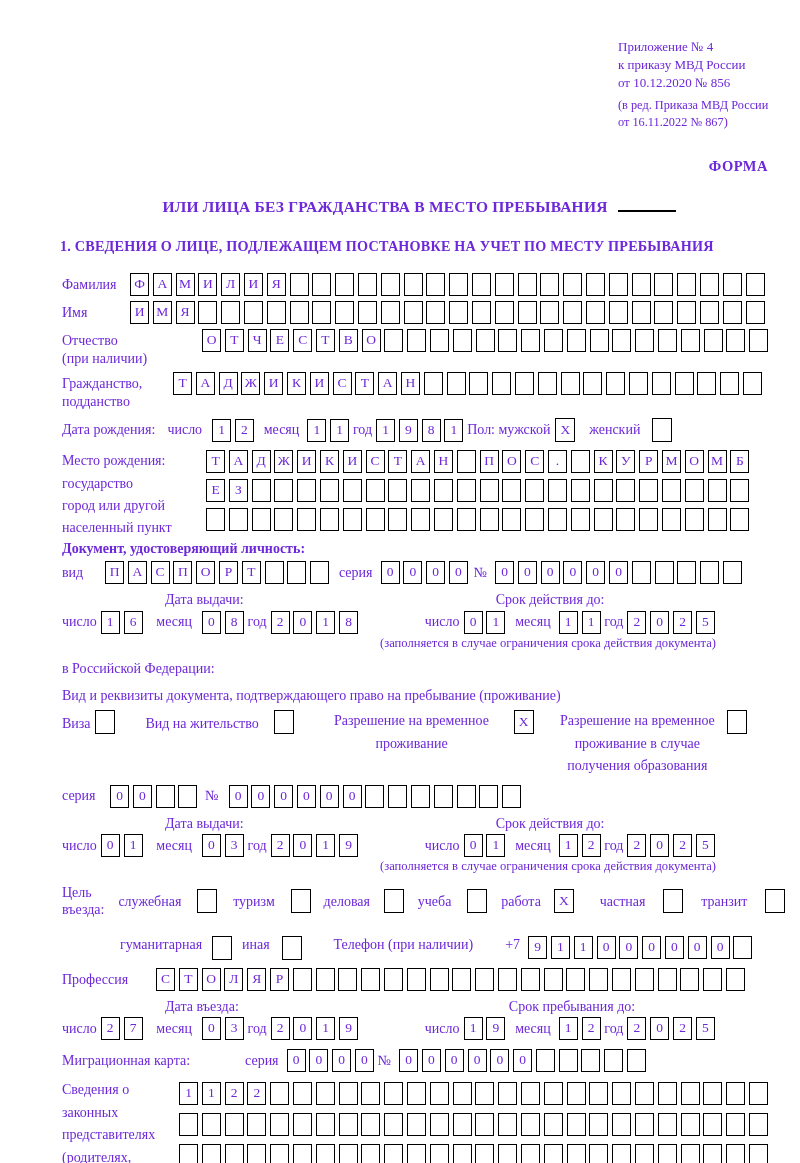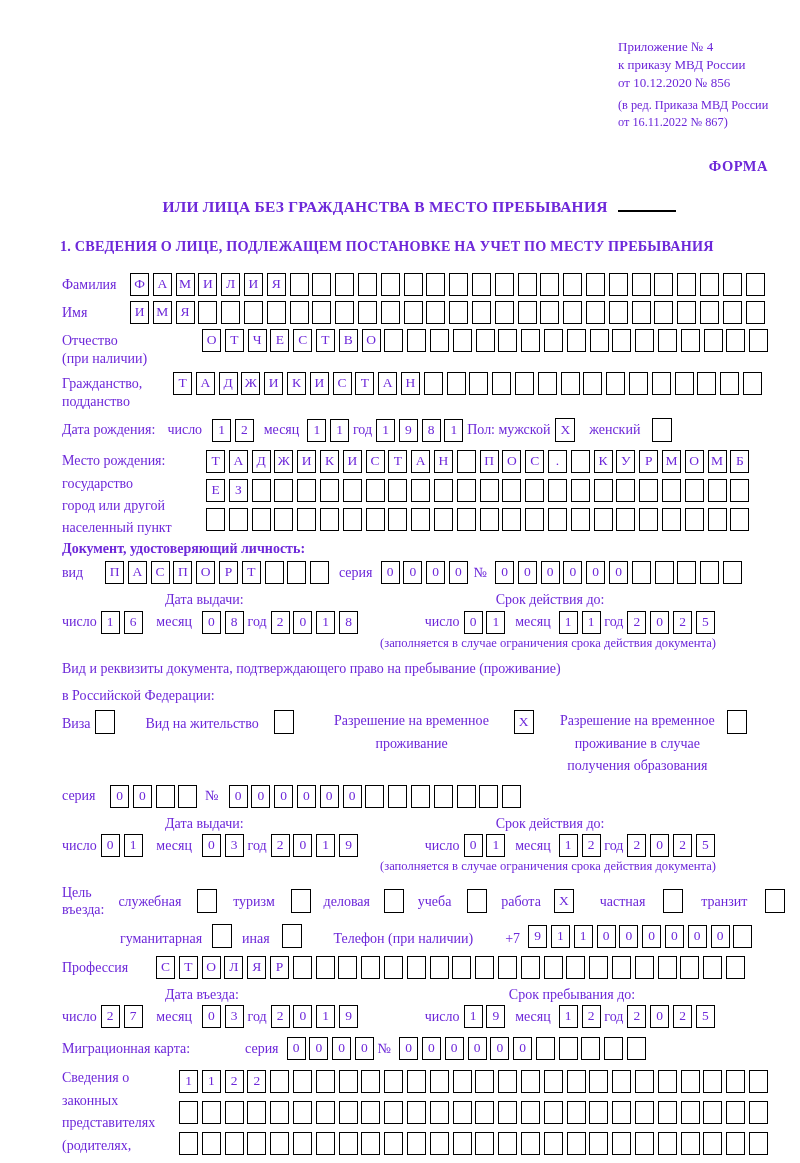--- a/index.html
+++ b/index.html
@@ -388,22 +388,22 @@
       <span class="cells">
           <span class="cell">2</span>
           <span class="cell">0</span>
           <span class="cell">2</span>
           <span class="cell">5</span>
         </span>
     </span>
   </div>
   <div class="note" style="margin-left:318px;">(заполняется в случае ограничения срока действия документа)</div>
 
+  <div style="margin-top:9px;">в Российской Федерации:</div>
   <div style="margin-top:9px;">Вид и реквизиты документа, подтверждающего право на пребывание (проживание)</div>
-  <div style="margin-top:9px;">в Российской Федерации:</div>
 
   <div class="row" style="margin-top:6px;">
     <span class="opt">
       <span class="optlbl" style="padding-top:3px;">Виза</span>
       <span class="cell cb" style="margin-left:4px;"></span>
     </span>
     <span class="opt" style="margin-left:27px;">
       <span class="optlbl" style="padding-top:3px;">Вид на жительство</span>
       <span class="cell cb" style="margin-left:15px;"></span>
     </span>
@@ -500,21 +500,21 @@
     <span style="margin-left:2px;">учеба</span>
     <span class="cell cb" style="margin-left:8px;"></span>
     <span style="margin-left:2px;">работа</span>
     <span class="cell cb" style="margin-left:5px;">X</span>
     <span style="margin-left:14px;">частная</span>
     <span class="cell cb" style="margin-left:10px;"></span>
     <span style="margin-left:6px;">транзит</span>
     <span class="cell cb" style="margin-left:10px;margin-right:0;"></span>
   </div>
 
-  <div class="row" style="margin-top:5px;align-items:flex-end;">
+  <div class="row" style="margin-top:17px;align-items:flex-start;">
     <span style="margin-left:58px;">гуманитарная</span>
     <span class="cell cb" style="margin-left:10px;"></span>
     <span style="margin-left:6px;">иная</span>
     <span class="cell cb" style="margin-left:12px;"></span>
     <span style="margin-left:28px;">Телефон (при наличии)</span>
     <span style="margin-left:32px;">+7</span>
     <span class="cells" style="margin-left:8px;">
         <span class="cell">9</span>
         <span class="cell">1</span>
         <span class="cell">1</span>

